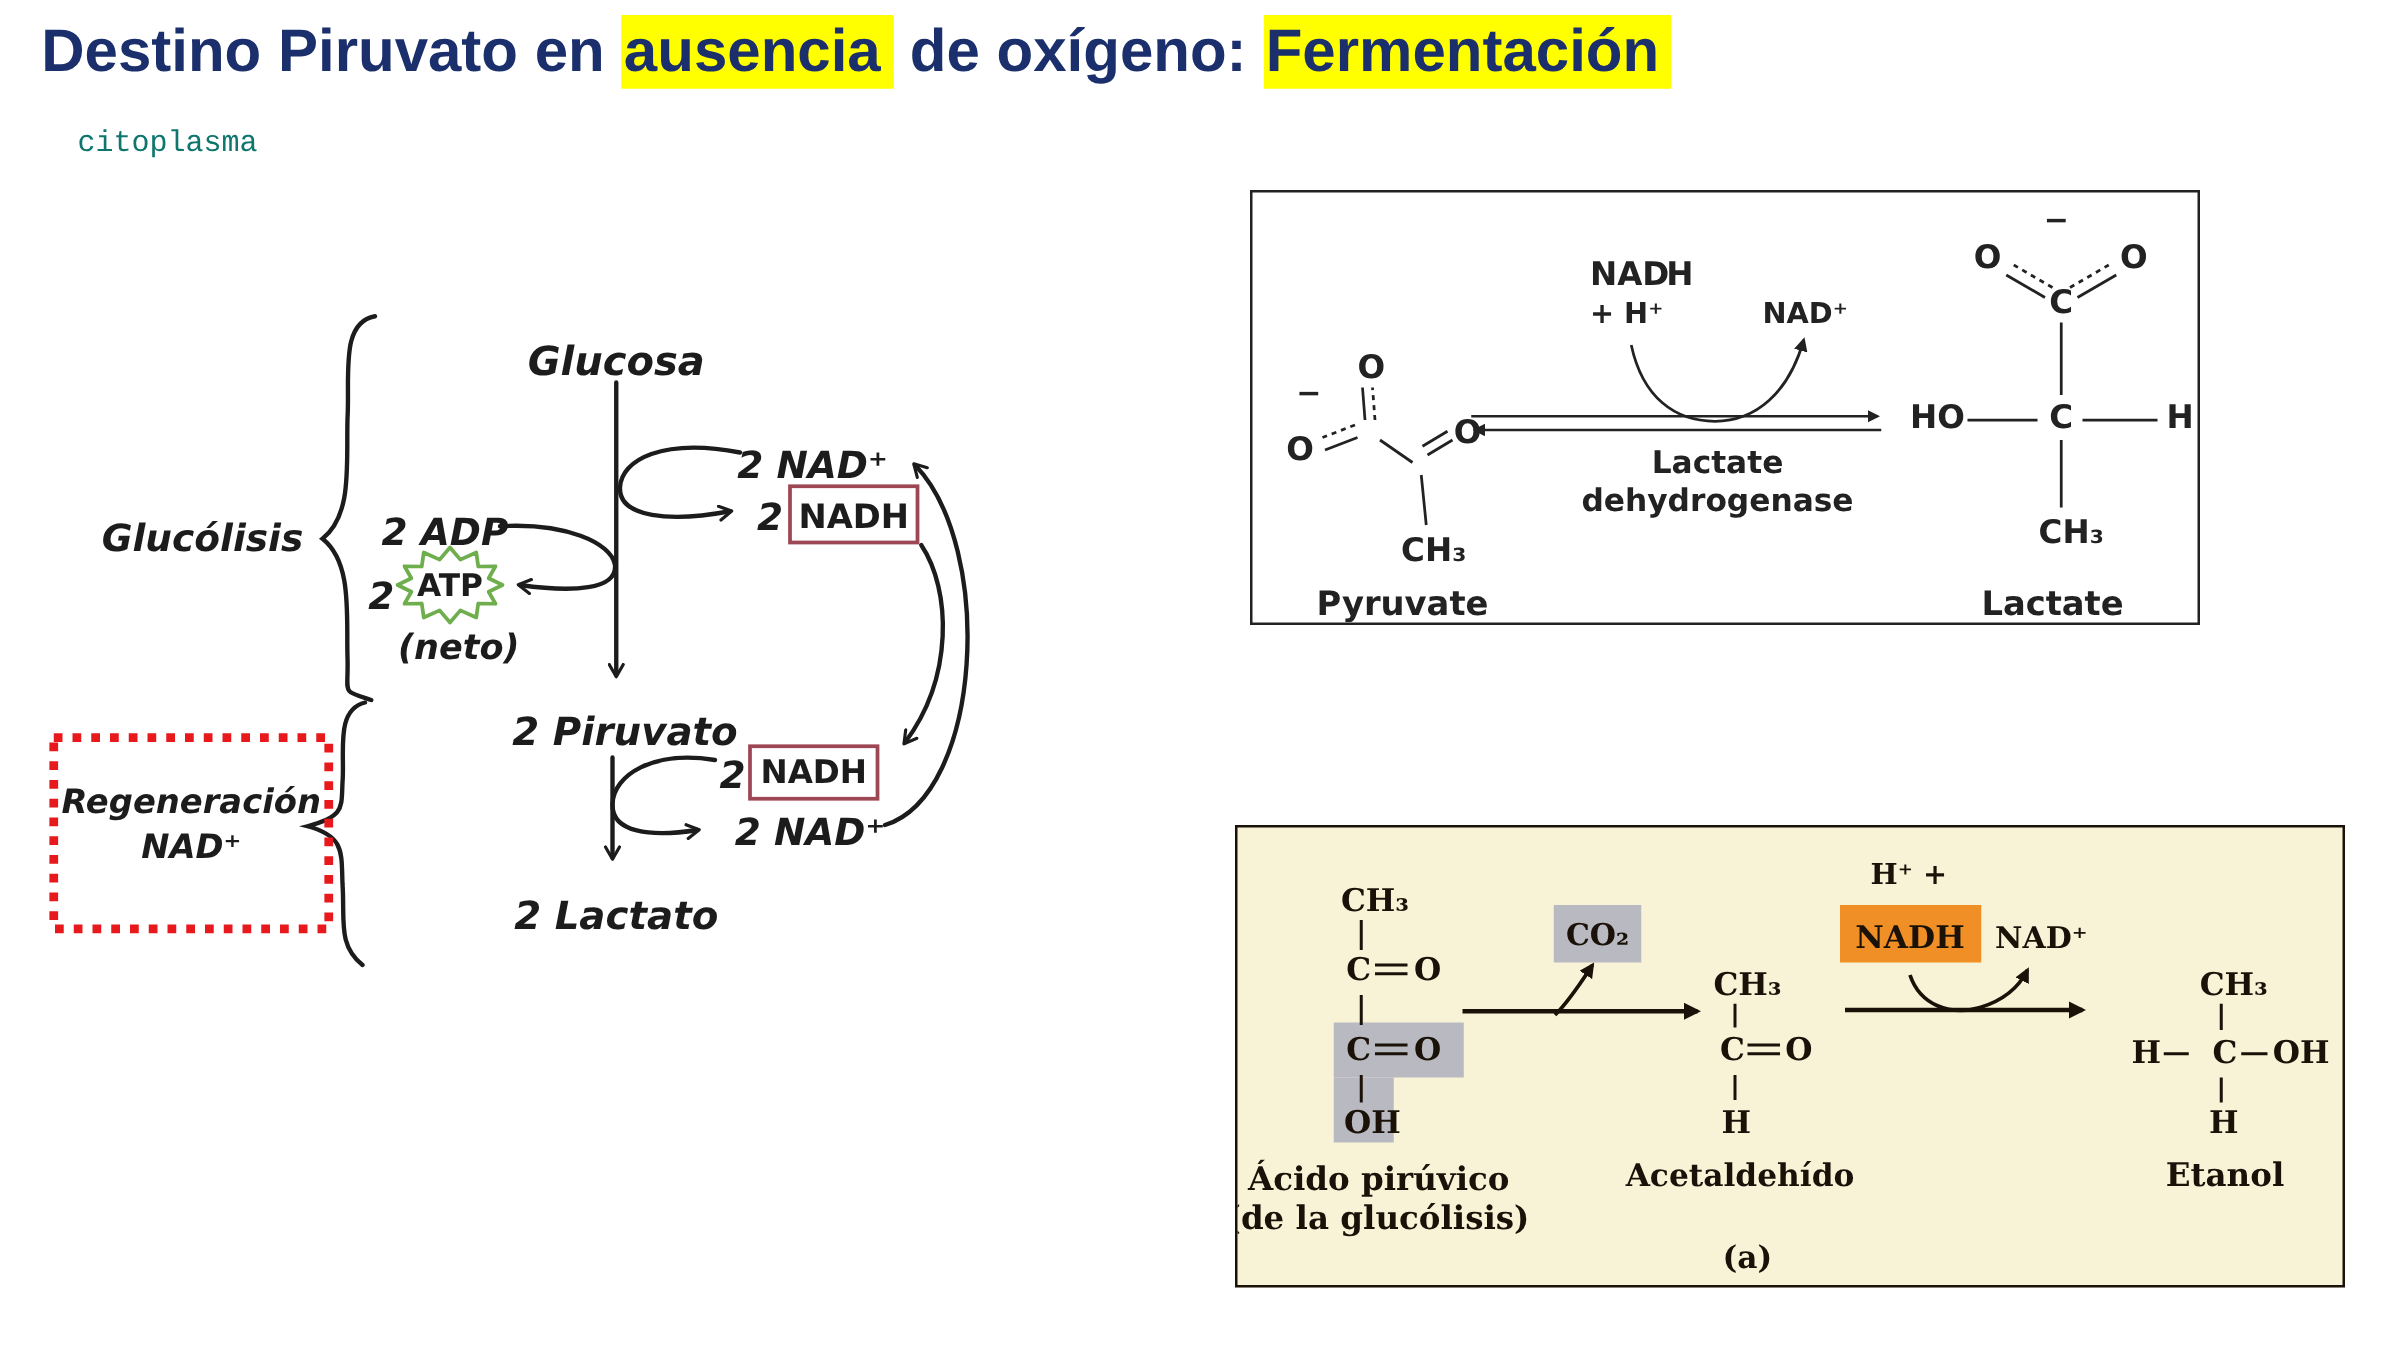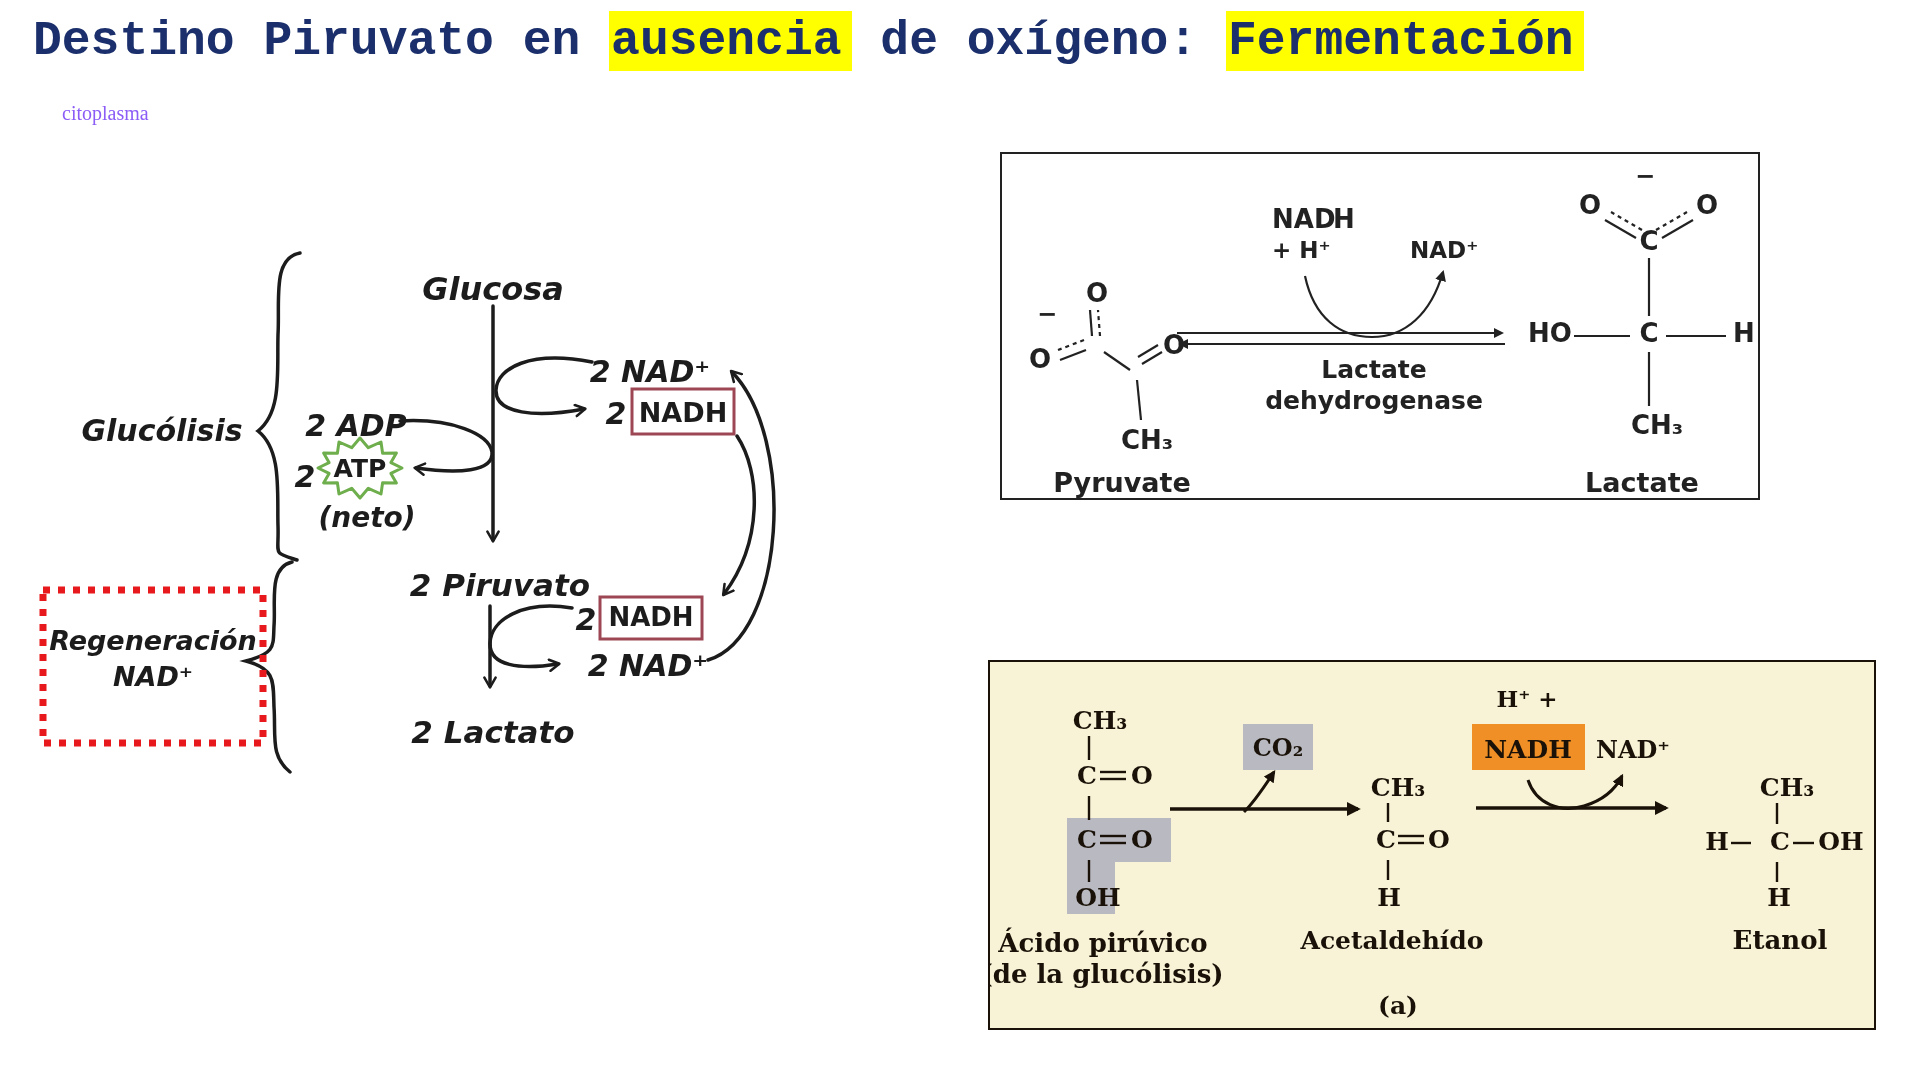--- a/index.html
+++ b/index.html
@@ -5,25 +5,25 @@
   :root{
     --title-navy:#1a2f6b; --highlight-yellow:#ffff00; --nadh-maroon:#9e4754;
     --atp-green:#6fae4c; --regen-red:#e8191c; --enzyme-cyan:#3cc6e8;
     --h-magenta:#d02fd0; --nadh-orange-bg:#ef8f25; --gray-highlight:#b9b9c1;
     --panel-cream:#f8f3d6; --ink:#1c1c1c;
   }
   html,body{margin:0;padding:0;background:#fff;}
   .slide{position:relative;width:1920px;height:1080px;background:#fff;overflow:hidden;
          font-family:"Liberation Sans",sans-serif;}
   h1.title{position:absolute;left:33px;top:14px;margin:0;font-size:48px;font-weight:700;
-           color:var(--title-navy);letter-spacing:0;white-space:nowrap;font-family:Liberation Mono, monospace;}
+           color:var(--title-navy);letter-spacing:0;white-space:nowrap;}
   h1.title mark{background:var(--highlight-yellow);color:var(--title-navy);
                 padding:3px 10px 3px 2px;}
-  .cyto{position:absolute;left:62px;top:102px;font-family:Liberation Serif, serif;
-        font-size:20px;color:#8b5cf6;}
+  .cyto{position:absolute;left:62px;top:102px;font-family:Liberation Mono, monospace;
+        font-size:24px;color:#0f766e;}
   .hand-svg{position:absolute;left:30px;top:240px;}
   .hand-svg text{font-family:"DejaVu Sans",sans-serif;fill:var(--ink);
                  font-style:italic;font-weight:600;}
   .hand-svg text.upright{font-style:normal;}
   .panel{position:absolute;box-sizing:border-box;border:2px solid #222;background:#fff;}
   .panel-lactate{left:1000px;top:152px;width:760px;height:348px;}
   .panel-ethanol{left:988px;top:660px;width:888px;height:370px;background:var(--panel-cream);
                  border-color:#1a1208;}
   .panel svg{display:block;}
   .panel-lactate text{font-family:"DejaVu Sans",sans-serif;fill:#222;font-weight:600;}

